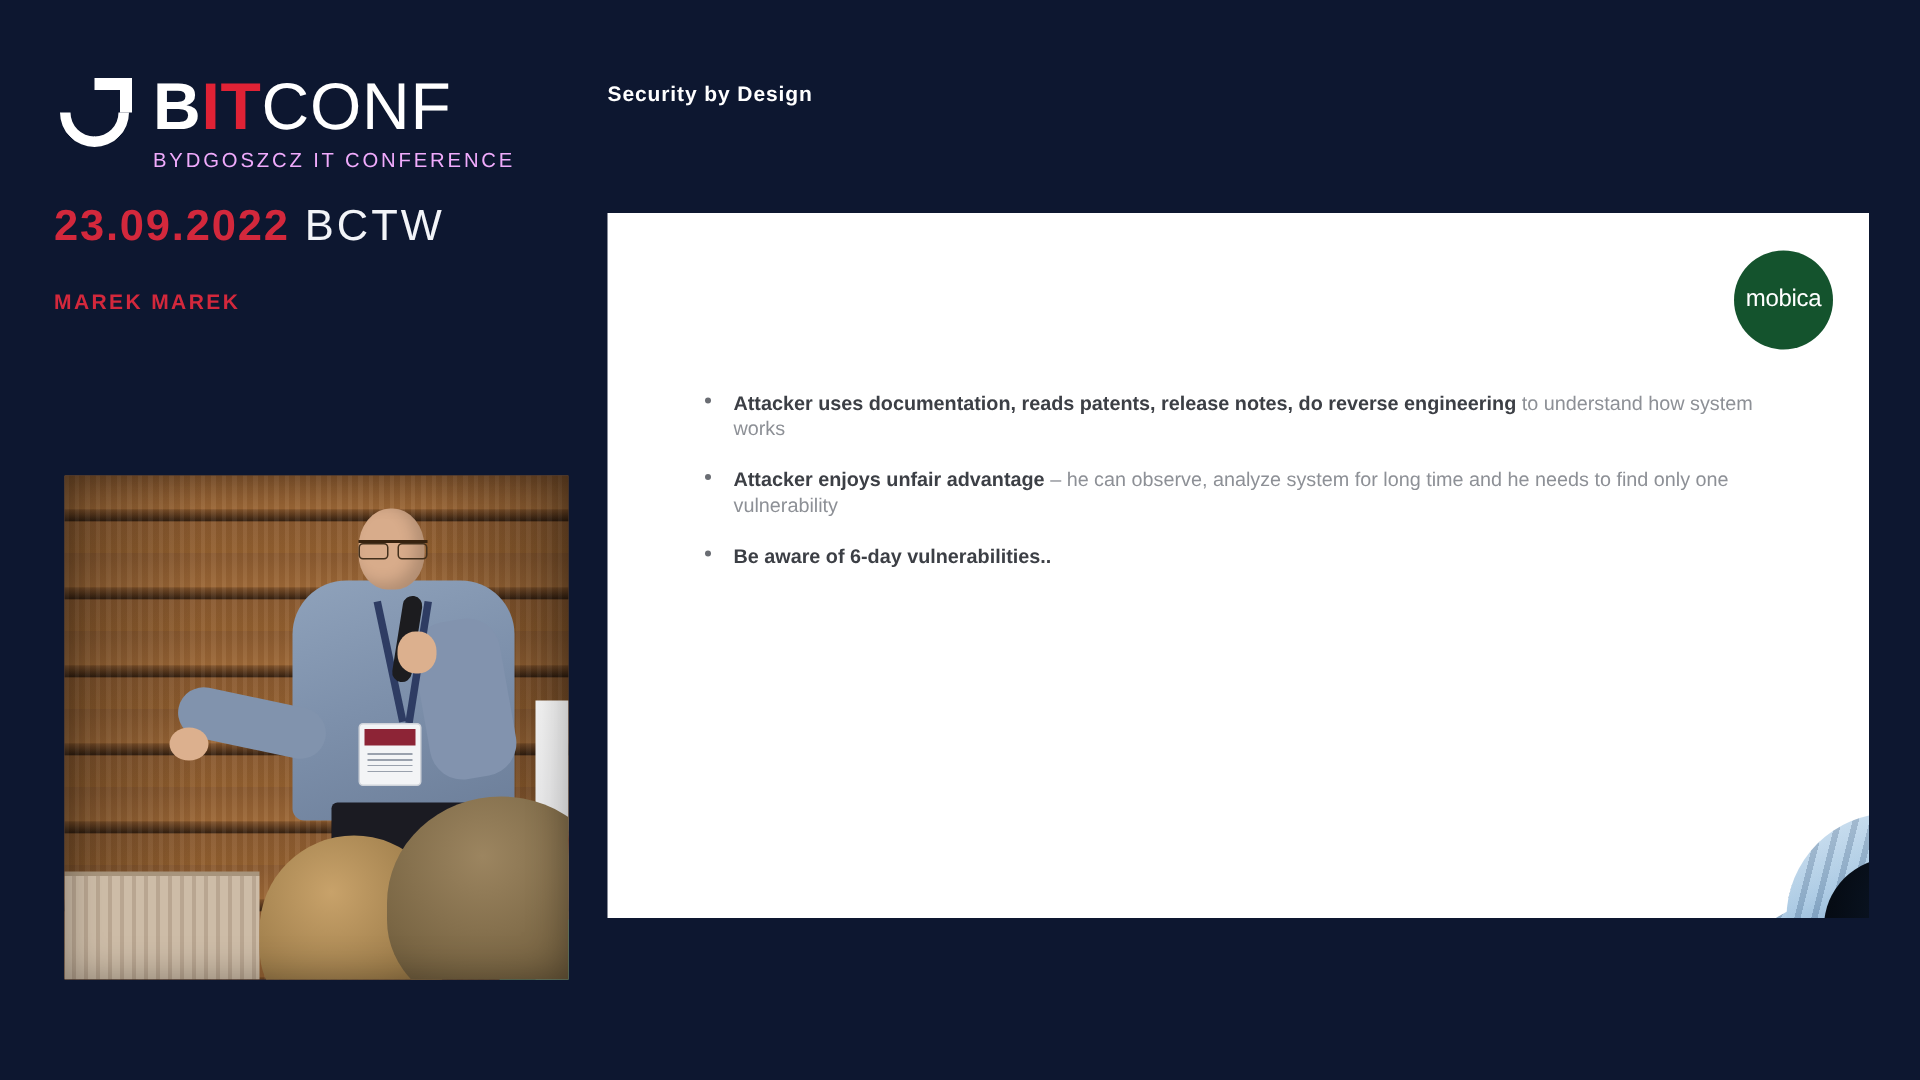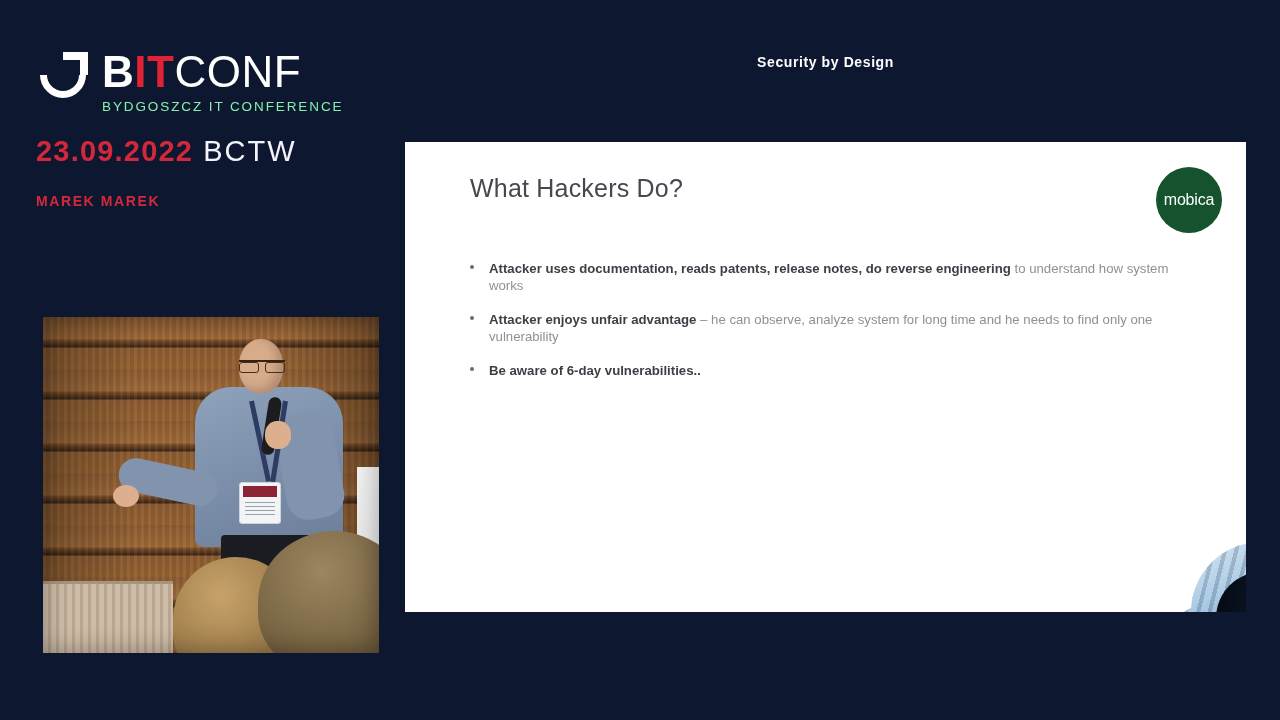--- a/index.html
+++ b/index.html
@@ -56,21 +56,21 @@
     white-space: nowrap;
   }
   .wm-b   { color: #ffffff; font-weight: 700; }
   .wm-it  { color: #e02235; font-weight: 700; }
   .wm-conf{ color: #ffffff; font-weight: 300; }
 
   .subwordmark {
     margin-top: 5px;
     font-size: 13.5px;
     letter-spacing: 1.9px;
-    color: #86efac;
+    color: #f0abfc;
     font-weight: 400;
     white-space: nowrap;
   }
 
   .dateline {
     position: absolute;
     left: 36px; top: 135px;
     font-size: 29px;
     letter-spacing: 1.2px;
     white-space: nowrap;
@@ -85,21 +85,20 @@
     font-weight: 700;
     letter-spacing: 1.6px;
     color: #d3283c;
     white-space: nowrap;
   }
 
   
   .header-title {
     position: absolute;
     left: 0; right: 0; top: 54px;
-    text-align: center;
     color: #ffffff;
     font-size: 14px;
     font-weight: 700;
     letter-spacing: 0.6px;
   }
   
   .header-title { left: 405px; right: 34px; }
 
   
   .cam {
@@ -353,21 +352,20 @@
     <div class="sp-mic"></div>
     <div class="sp-handR"></div>
     <div class="head-a"></div>
     <div class="shirt-b"></div>
     <div class="head-b"></div>
     <div class="cam-vignette"></div>
   </div>
 
   <div class="slide">
 
-    <div class="slide-title">What Hackers Do?</div>
 
     <div class="mobica">
       <span>mobica</span>
     </div>
 
     <div class="bullets">
       <div class="bullet">
         <span class="dot"></span><b>Attacker uses documentation, reads patents, release notes, do reverse engineering</b><span> to understand how system works</span>
       </div>
       <div class="bullet">

